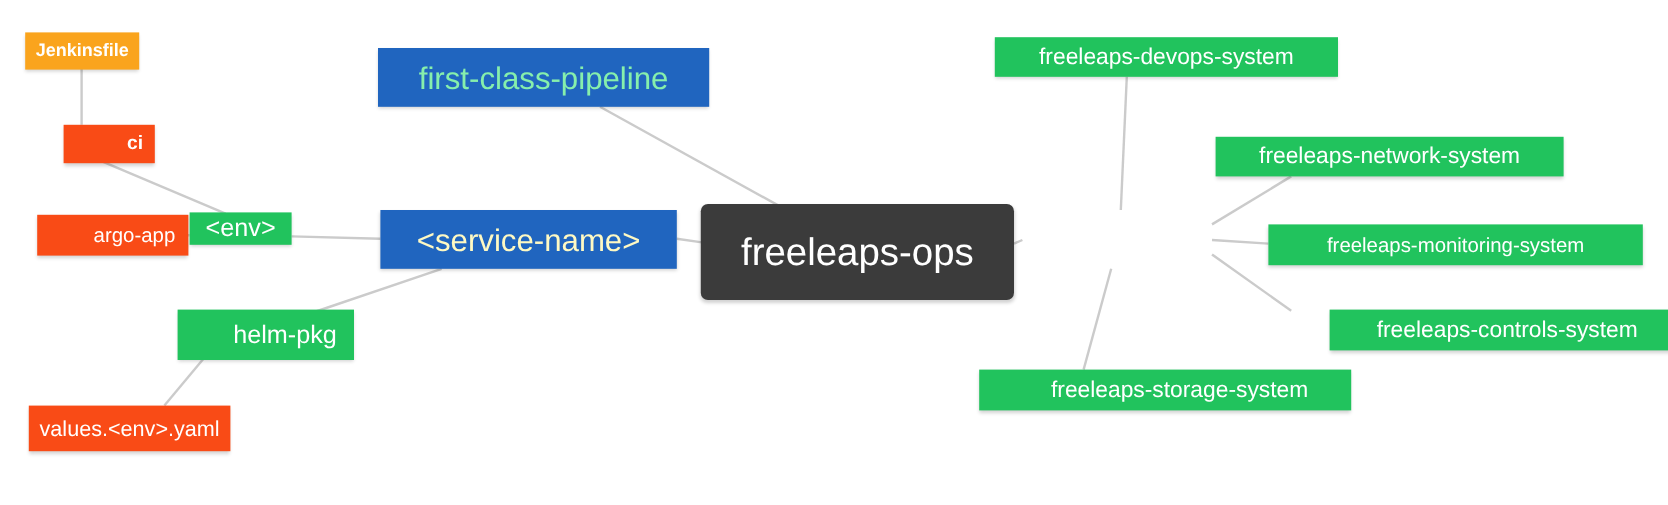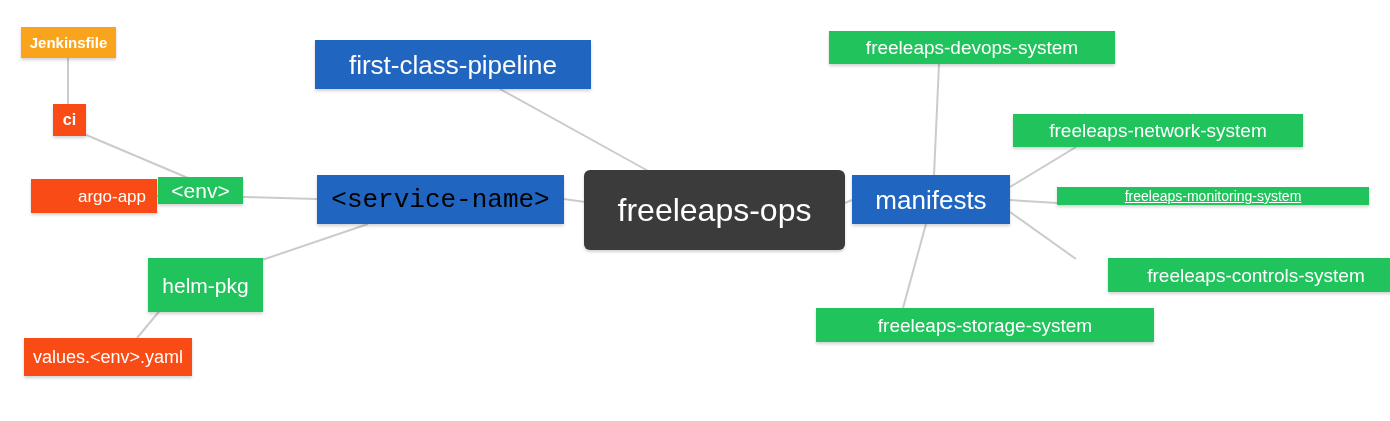--- a/index.html
+++ b/index.html
@@ -31,31 +31,31 @@
     box-shadow: 0 2px 3px rgba(0,0,0,0.18);
     white-space: nowrap;
     cursor: default;
     line-height: 1;
   }
   
   #n-jenkinsfile { left: 21px;   top: 27px;  width: 95px;  height: 31px; font-size: 15px; font-weight: 700; }
   #n-ci          { left: 53px;   top: 104px; width: 33px;  height: 32px; font-size: 16px; font-weight: 700; }
   #n-argo-app    { left: 31px;   top: 179px; width: 90px;  height: 34px; font-size: 17px; padding-left: 36px; }
   #n-env         { left: 158px;  top: 177px; width: 85px;  height: 27px; font-size: 21px; }
-  #n-helm-pkg    { left: 148px;  top: 258px; width: 115px; height: 54px; font-size: 21px; }
+  #n-helm-pkg    { left: 148px;  top: 258px; width: 115px; height: 42px; font-size: 21px; padding-left: 32px; }
   #n-values      { left: 24px;    top: 338px; width: 168px; height: 38px; font-size: 18px; }
   #n-fcp         { left: 315px;  top: 40px;  width: 276px; height: 49px; font-size: 26px; }
   #n-service     { left: 317px;  top: 175px; width: 247px; height: 49px; font-size: 26px; }
   #n-ops         { left: 584px;  top: 170px; width: 261px; height: 80px; font-size: 32px; border-radius: 6px; }
   #n-manifests   { left: 852px;  top: 175px; width: 158px; height: 49px; font-size: 26px; }
   #n-devops      { left: 797px;  top: 31px;  width: 286px; height: 33px; font-size: 19px; }
   #n-network     { left: 1013px; top: 114px; width: 290px; height: 33px; font-size: 19px; }
-  #n-monitoring  { left: 1057px; top: 187px; width: 312px; height: 18px; font-size: 14px; text-decoration: underline; }
+  #n-monitoring  { left: 1057px; top: 187px; width: 312px; height: 34px; font-size: 17px; }
   #n-controls    { left: 1060px; top: 258px; width: 296px; height: 34px; font-size: 19px; margin-left: 48px; }
-  #n-storage     { left: 816px;  top: 308px; width: 338px; height: 34px; font-size: 19px; }
+  #n-storage     { left: 816px;  top: 308px; width: 286px; height: 34px; font-size: 19px; padding-left: 24px; }
 </style>
 </head>
 <body>
 
 <div class="canvas" style="background-color: rgb(255, 255, 255);">
 
   <svg class="edges" viewBox="0 0 1390 421" xmlns="http://www.w3.org/2000/svg" fill="none">
     <line class="edge" x1="68" y1="57" x2="68" y2="104" stroke-width="2" stroke="#CBCBCB"></line>
     <line class="edge" x1="84" y1="134" x2="188" y2="178" stroke-width="2" stroke="#CBCBCB"></line>
     <line class="edge" x1="121" y1="196" x2="158" y2="196" stroke-width="2" stroke="#CBCBCB"></line>
@@ -66,28 +66,27 @@
     <line class="edge" x1="564" y1="199" x2="585" y2="202" stroke-width="2" stroke="#CBCBCB"></line>
     <line class="edge" x1="845" y1="203" x2="852" y2="200" stroke-width="2" stroke="#CBCBCB"></line>
     <line class="edge" x1="934" y1="175" x2="939" y2="64" stroke-width="2" stroke="#CBCBCB"></line>
     <line class="edge" x1="1010" y1="187" x2="1076" y2="147" stroke-width="2" stroke="#CBCBCB"></line>
     <line class="edge" x1="1010" y1="200" x2="1057" y2="203" stroke-width="2" stroke="#CBCBCB"></line>
     <line class="edge" x1="1010" y1="212" x2="1076" y2="259" stroke-width="2" stroke="#CBCBCB"></line>
     <line class="edge" x1="926" y1="224" x2="903" y2="308" stroke-width="2" stroke="#CBCBCB"></line>
   </svg>
 
   <div class="node" id="n-jenkinsfile" style="background-color: rgb(250, 164, 29); color: rgb(255, 255, 255);">Jenkinsfile</div>
-  <div class="node" id="n-ci" style="background-color: rgb(249, 75, 22); color: rgb(255, 255, 255);">ci</div>
+  <div class="node" id="n-ci" style="background-color: rgb(249, 75, 22); color: rgb(255, 255, 255); padding-left: 43px;">ci</div>
   <div class="node" id="n-argo-app" style="background-color: rgb(249, 75, 22); color: rgb(255, 255, 255);">argo-app</div>
   <div class="node" id="n-env" style="background-color: rgb(33, 195, 93); color: rgb(255, 255, 255);">&lt;env&gt;</div>
   <div class="node" id="n-helm-pkg" style="background-color: rgb(33, 195, 93); color: rgb(255, 255, 255);">helm-pkg</div>
   <div class="node" id="n-values" style="background-color: rgb(249, 75, 22); color: rgb(255, 255, 255);">values.&lt;env&gt;.yaml</div>
-  <div class="node" id="n-fcp" style="background-color: rgb(32, 101, 191); color: #ffffff;">first-class-pipeline</div>
-  <div class="node" id="n-service" style="background-color: rgb(32, 101, 191); color: #000000; font-family: Liberation Mono, monospace;">&lt;service-name&gt;</div>
+  <div class="node" id="n-fcp" style="background-color: rgb(32, 101, 191); color: #86efac;">first-class-pipeline</div>
+  <div class="node" id="n-service" style="background-color: rgb(32, 101, 191); color: #fef9c3;">&lt;service-name&gt;</div>
   <div class="node" id="n-ops" style="background-color: rgb(59, 59, 59); color: rgb(255, 255, 255);">freeleaps-ops</div>
-  <div class="node" id="n-manifests" style="background-color: rgb(32, 101, 191); color: rgb(255, 255, 255);">manifests</div>
   <div class="node" id="n-devops" style="background-color: rgb(33, 195, 93); color: rgb(255, 255, 255); margin-left: 32px;">freeleaps-devops-system</div>
   <div class="node" id="n-network" style="background-color: rgb(33, 195, 93); color: rgb(255, 255, 255);">freeleaps-network-system</div>
   <div class="node" id="n-monitoring" style="background-color: rgb(33, 195, 93); color: rgb(255, 255, 255);">freeleaps-monitoring-system</div>
   <div class="node" id="n-controls" style="background-color: rgb(33, 195, 93); color: rgb(255, 255, 255);">freeleaps-controls-system</div>
   <div class="node" id="n-storage" style="background-color: rgb(33, 195, 93); color: rgb(255, 255, 255);">freeleaps-storage-system</div>
 
 </div>
 
 </body></html>

